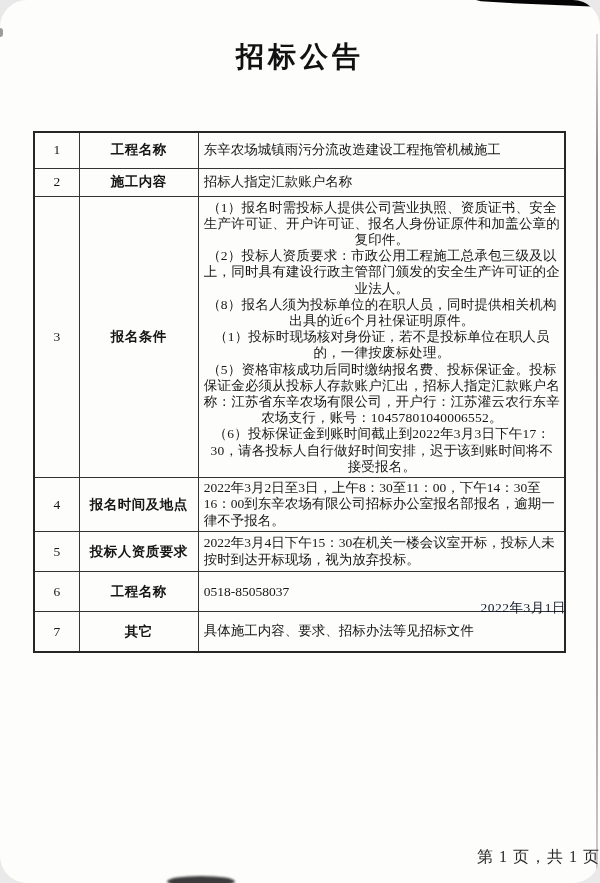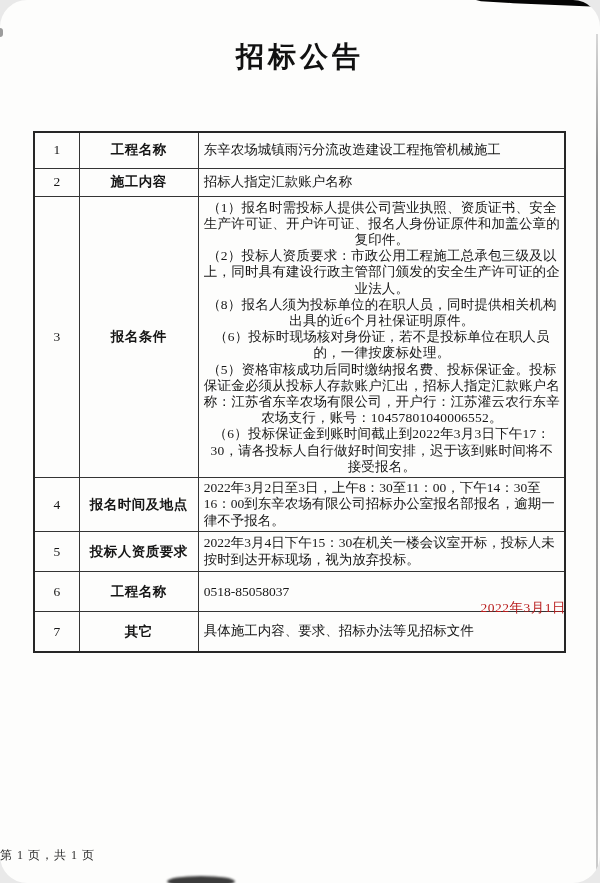--- a/index.html
+++ b/index.html
@@ -60,25 +60,25 @@
   tr.r7 td { height:40px; }
   tr.r3 td.c-body { vertical-align:top; padding-top:3px; line-height:16.2px; }
   .cond { letter-spacing:0.2px; }
   
   .footer-company {
     position:absolute; top:572px; left:0; width:566px; text-align:right;
     font-size:13.5px; font-weight:700; letter-spacing:0.5px; color:#141414;
   }
   .footer-date {
     position:absolute; top:599px; left:0; width:566px; text-align:right;
-    font-size:13.5px; letter-spacing:0.5px; color:#b91c1c;
+    font-size:13.5px; letter-spacing:0.5px; color:#0f172a;
   }
   .page-indicator {
-    position:absolute; top:847px; left:0; width:100%; text-align:left;
-    font-size:12px; letter-spacing:1px; color:#2a2a2a;
+    position:absolute; top:847px; left:0; width:100%; text-align:right;
+    font-size:16px; letter-spacing:1px; color:#2a2a2a;
   }
 </style>
 </head>
 <body>
 
 <div class="page">
 
   <div class="artifact-top-right"></div>
   <div class="artifact-right-line"></div>
   <div class="artifact-left-mark"></div>
@@ -99,21 +99,21 @@
         <td class="c-label">施工内容</td>
         <td class="c-body">招标人指定汇款账户名称</td>
       </tr>
       <tr class="r3">
         <td class="c-num">3</td>
         <td class="c-label">报名条件</td>
         <td class="c-body">
           <div class="cond">（1）报名时需投标人提供公司营业执照、资质证书、安全生产许可证、开户许可证、报名人身份证原件和加盖公章的复印件。</div>
           <div class="cond">（2）投标人资质要求：市政公用工程施工总承包三级及以上，同时具有建设行政主管部门颁发的安全生产许可证的企业法人。</div>
           <div class="cond">（8）报名人须为投标单位的在职人员，同时提供相关机构出具的近6个月社保证明原件。</div>
-          <div class="cond">（6）投标时现场核对身份证，若不是投标单位在职人员的，一律按废标处理。</div>
+          <div class="cond">（1）投标时现场核对身份证，若不是投标单位在职人员的，一律按废标处理。</div>
           <div class="cond">（5）资格审核成功后同时缴纳报名费、投标保证金。投标保证金必须从投标人存款账户汇出，招标人指定汇款账户名称：江苏省东辛农场有限公司，开户行：江苏灌云农行东辛农场支行，账号：10457801040006552。</div>
           <div class="cond">（6）投标保证金到账时间截止到2022年3月3日下午17：30，请各投标人自行做好时间安排，迟于该到账时间将不接受报名。</div>
         </td>
       </tr>
       <tr class="r4">
         <td class="c-num">4</td>
         <td class="c-label">报名时间及地点</td>
         <td class="c-body">2022年3月2日至3日，上午8：30至11：00，下午14：30至16：00到东辛农场有限公司招标办公室报名部报名，逾期一律不予报名。</td>
       </tr>
       <tr class="r5">

